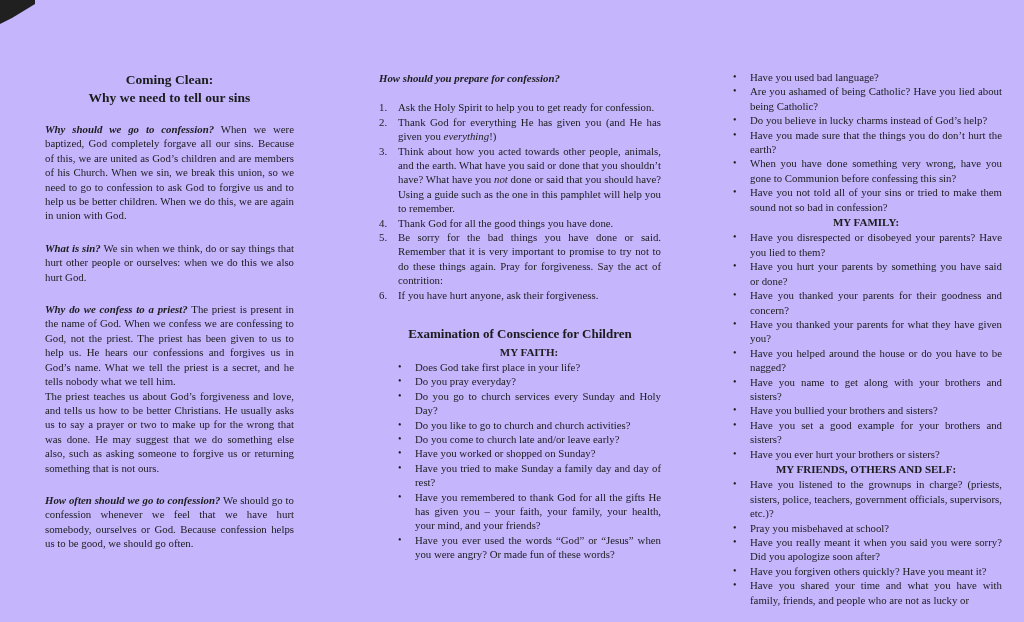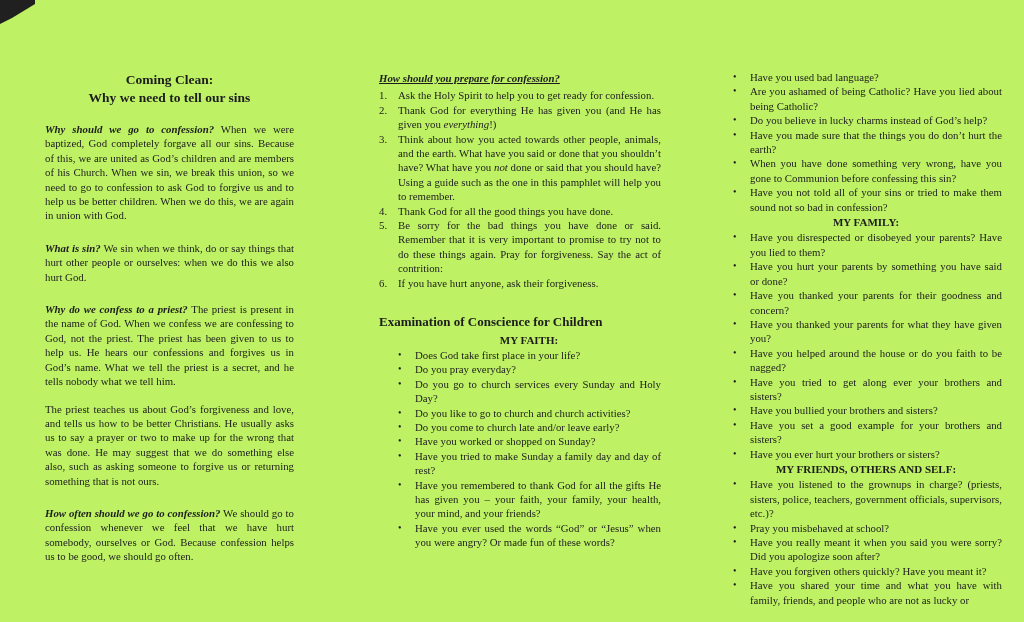--- a/index.html
+++ b/index.html
@@ -1,56 +1,56 @@
 <!DOCTYPE html>
 <html><head>
 <meta charset="utf-8">
 <title>Document</title>
 <style>
   html, body { margin: 0; padding: 0; background: #ffffff; }
   .page {
     position: relative;
     width: 1024px;
     height: 622px;
-    background: #bef264;
+    background: #c4b5fd;
     overflow: hidden;
     font-family: "Liberation Serif", "DejaVu Serif", serif;
     color: #1c1c1c;
     font-size: 10.8px;
     line-height: 14.4px;
   }
   .col { position: absolute; }
   .col-1 { left: 45px;  top: 71px; width: 249px; }
   .col-2 { left: 379px; top: 71px; width: 282px; }
   .col-3 { left: 730px; top: 70px; width: 272px; }
 
   .doc-title {
     text-align: center;
     font-weight: bold;
     font-size: 13.5px;
     line-height: 18px;
     margin-bottom: 15px;
   }
-  .para { text-align: justify; margin: 13px 0 18px 0; }
+  .para { text-align: justify; margin: 0 0 18px 0; }
   .lead { font-weight: bold; font-style: italic; }
 
   .q-heading {
     font-weight: bold;
     font-style: italic;
-    margin-bottom: 3px;
-    text-decoration: underline;
+    margin-bottom: 15px;
   }
   .num-list { margin: 0; padding: 0; list-style: none; }
   .num-item { display: flex; }
   .num-item .num { flex: none; width: 19px; }
   .num-item .itext { flex: 1; text-align: justify; }
   .bi { font-weight: normal; font-style: italic; margin-top: 41px; }
   .contrition { font-weight: bold; text-align: justify; }
 
   .exam-heading {
+    text-align: center;
     font-weight: bold;
     font-size: 13px;
     margin-top: 25px;
     margin-bottom: 3px;
   }
   .section-label { font-weight: bold; font-size: 11px; margin: 1px 0 1px 0; text-align: center; }
   .col-2 .section-label { margin-left: 18px; }
   .col-3 .section-label { margin-left: 0; }
 
   .b-list { margin: 0; padding: 0; list-style: none; }
@@ -204,25 +204,25 @@
       <li class="b-item">
           <span class="bullet">•</span>
           <span class="btext">Have you thanked your parents for their goodness and concern?</span>
         </li>
       <li class="b-item">
           <span class="bullet">•</span>
           <span class="btext">Have you thanked your parents for what they have given you?</span>
         </li>
       <li class="b-item">
           <span class="bullet">•</span>
-          <span class="btext">Have you helped around the house or do you faith to be nagged?</span>
-        </li>
-      <li class="b-item">
-          <span class="bullet">•</span>
-          <span class="btext">Have you tried to get along ever your brothers and sisters?</span>
+          <span class="btext">Have you helped around the house or do you have to be nagged?</span>
+        </li>
+      <li class="b-item">
+          <span class="bullet">•</span>
+          <span class="btext">Have you name to get along with your brothers and sisters?</span>
         </li>
       <li class="b-item">
           <span class="bullet">•</span>
           <span class="btext">Have you bullied your brothers and sisters?</span>
         </li>
       <li class="b-item">
           <span class="bullet">•</span>
           <span class="btext">Have you set a good example for your brothers and sisters?</span>
         </li>
       <li class="b-item">

